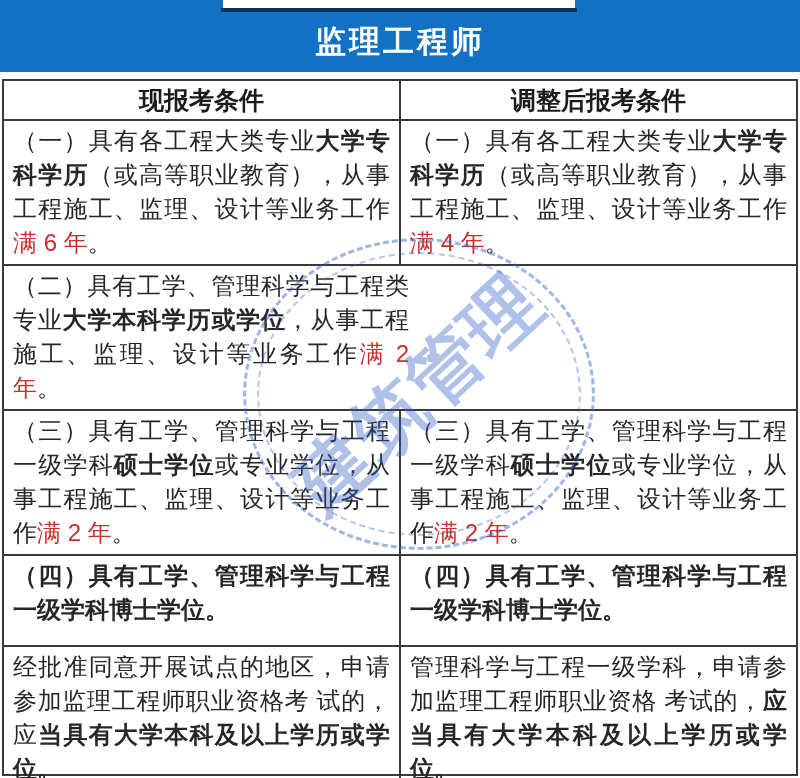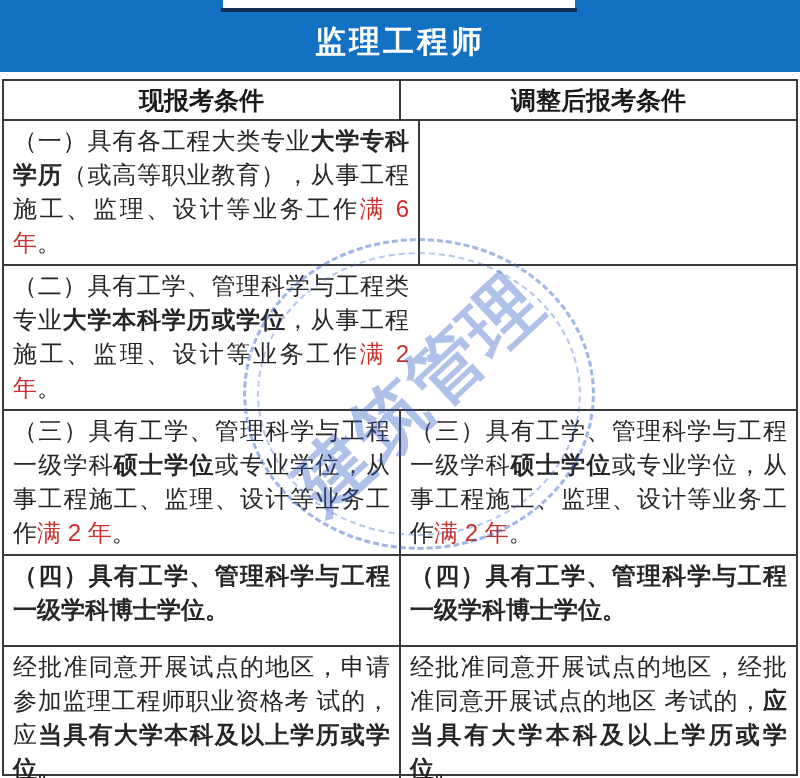--- a/index.html
+++ b/index.html
@@ -53,35 +53,36 @@
   </div>
 </div>
 
 <div class="ctable">
   <div class="thead-row">
     <div class="th first">现报考条件</div>
     <div class="th">调整后报考条件</div>
   </div>
   <div class="trow">
       <div class="tcell first"><span>（一）具有各工程大类专业</span><span class="bold">大学专科学历</span><span>（或高等职业教育），从事工程施工、监理、设计等业务工作</span><span class="red">满 6 年</span><span>。</span></div>
+      <div class="tcell"><span>（一）具有各工程大类专业</span><span class="bold">大学专科学历</span><span>（或高等职业教育），从事工程施工、监理、设计等业务工作</span><span class="red">满 4 年</span><span>。</span></div>
     </div>
     <div class="trow">
       <div class="tcell"><span>（二）具有工学、管理科学与工程类专业</span><span class="bold">大学本科学历或学位</span><span>，从事工程施工、监理、设计等业务工作</span><span class="red">满 2 年</span><span>。</span></div>
     </div>
     <div class="trow">
       <div class="tcell first"><span>（三）具有工学、管理科学与工程一级学科</span><span class="bold">硕士学位</span><span>或专业学位，从事工程施工、监理、设计等业务工</span><span>作</span><span class="red">满 2 年</span><span>。</span></div>
       <div class="tcell"><span>（三）具有工学、管理科学与工程一级学科</span><span class="bold">硕士学位</span><span>或专业学位，从事工程施工、监理、设计等业务工</span><span>作</span><span class="red">满 2 年</span><span>。</span></div>
     </div>
     <div class="trow short">
       <div class="tcell first"><span>（四）具有工学、管理科学与工程一级学科博士学位。</span></div>
       <div class="tcell"><span>（四）具有工学、管理科学与工程一级学科博士学位。</span></div>
     </div>
     <div class="trow">
       <div class="tcell first"><span>经批准同意开展试点的地区，申请参加监理工程师职业资格考 试的，应</span><span class="bold">当具有大学本科及以上学历或学位</span><span class="bold">。</span></div>
-      <div class="tcell"><span>经批准同意开展试点的地区，经批准同意开展试点的地区 考试的，</span><span class="bold">应当具有大学本科及以上学历或学位</span><span class="bold">。</span></div>
+      <div class="tcell"><span>管理科学与工程一级学科，申请参加监理工程师职业资格 考试的，</span><span class="bold">应当具有大学本科及以上学历或学位</span><span class="bold">。</span></div>
     </div>
     <div style="display:contents" id="table-body"></div>
 </div>
 
 <div class="watermark">
   <div class="wm-circle-outer"></div>
   <div class="wm-circle-inner"></div>
   <div class="wm-text">建筑管理</div>
 </div>
 

